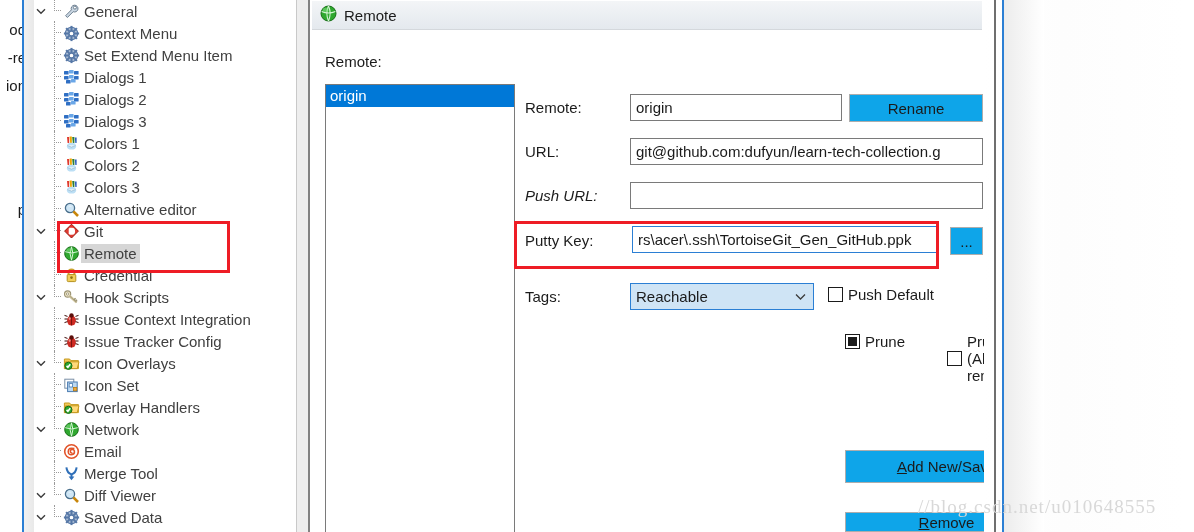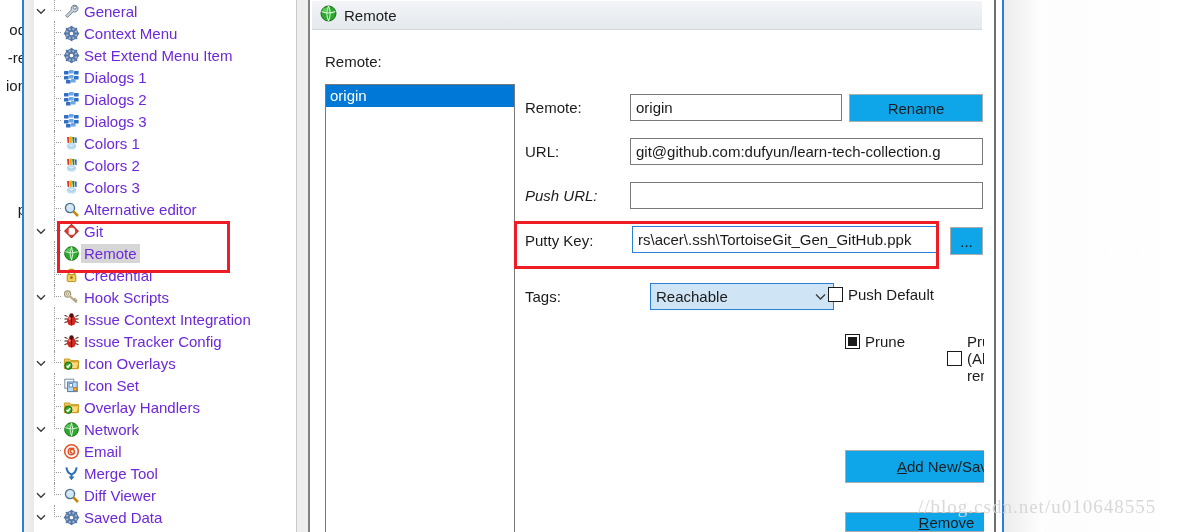--- a/index.html
+++ b/index.html
@@ -45,21 +45,21 @@
     width: 262px; height: 532px;
     background: #ffffff;
     overflow: hidden;
   }
   .tree-row {
     position: relative;
     height: 22px;
     display: flex; align-items: center;
     white-space: nowrap;
     font-size: 15px;
-    color: #6d28d9;
+    color: #404040;
   }
   .tree-row .twisty {
     width: 14px; height: 22px;
     display: flex; align-items: center; justify-content: center;
     flex: none;
   }
   .tree-row .twisty svg { display: block; }
   .tree-row .dots {
     width: 14px; height: 22px; flex: none;
     position: relative;
@@ -180,21 +180,20 @@
     display: flex; align-items: center; justify-content: center;
   }
   .combo {
     position: absolute;
     height: 27px;
     border: 1px solid #2b7fd4;
     background: #cfe4f5;
     font-size: 15px; color: #1b1b1b;
     display: flex; align-items: center;
     padding-left: 5px;
-    margin-left: 20px;
   }
   .combo .arrow {
     position: absolute; right: 7px; top: 0; bottom: 0;
     display: flex; align-items: center;
   }
   .cbox {
     position: absolute;
     display: flex; align-items: center;
     font-size: 15px; color: #1b1b1b;
   }

